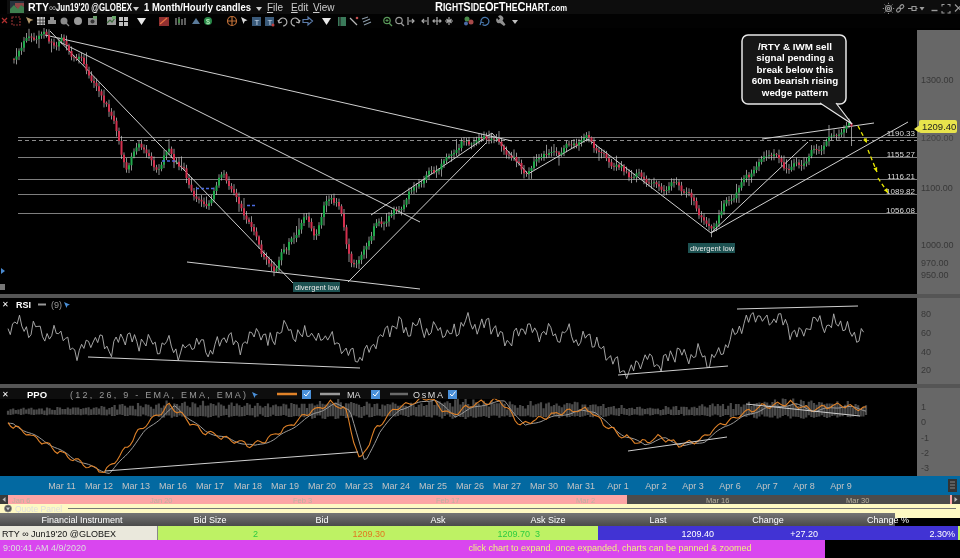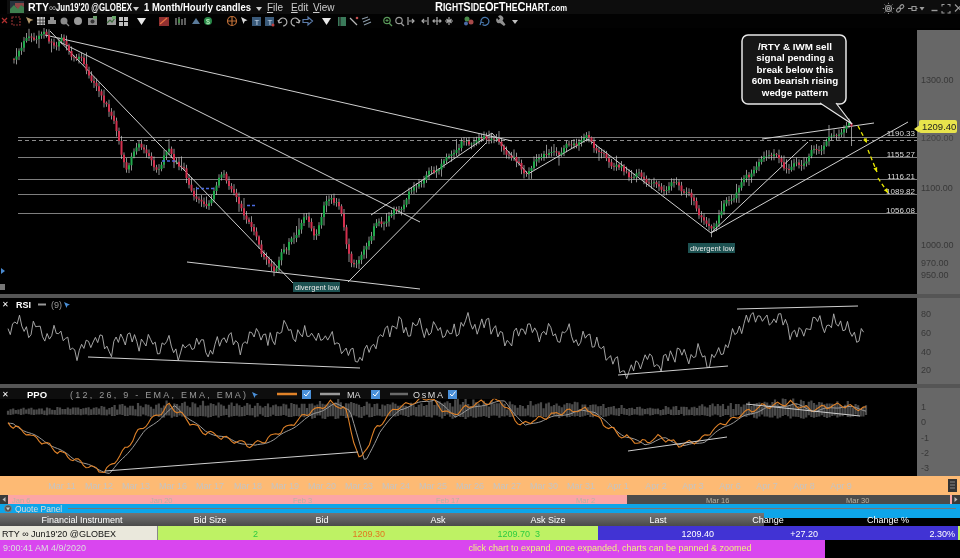--- a/index.html
+++ b/index.html
@@ -229,21 +229,21 @@
       <text x="413" y="10" fill="#ddd" font-size="9" textLength="30" lengthAdjust="spacing">OsMA</text>
       <rect x="448" y="2" width="9" height="9" fill="#4a90d9"></rect>
       <path d="M450 6 l2 2 3.5 -4.5" stroke="#fff" fill="none"></path>
       <text x="921" y="22" fill="#383838" font-size="9">1</text>
       <text x="921" y="37" fill="#383838" font-size="9">0</text>
       <text x="921" y="53" fill="#383838" font-size="9">-1</text>
       <text x="921" y="68" fill="#383838" font-size="9">-2</text>
       <text x="921" y="83" fill="#383838" font-size="9">-3</text>
     </svg>
   </div>
-<div class="abs" style="left:0;top:476px;width:960px;height:35px;background:#fdba74">
+<div class="abs" style="left:0;top:476px;width:960px;height:35px;background:#0369a1">
     <svg class="abs" style="left:0;top:0" width="960" height="19">
       <text x="62" y="13" fill="#c4c4c4" font-size="9" text-anchor="middle">Mar 11</text>
       <text x="99" y="13" fill="#c4c4c4" font-size="9" text-anchor="middle">Mar 12</text>
       <text x="136" y="13" fill="#c4c4c4" font-size="9" text-anchor="middle">Mar 13</text>
       <text x="173" y="13" fill="#c4c4c4" font-size="9" text-anchor="middle">Mar 16</text>
       <text x="210" y="13" fill="#c4c4c4" font-size="9" text-anchor="middle">Mar 17</text>
       <text x="248" y="13" fill="#c4c4c4" font-size="9" text-anchor="middle">Mar 18</text>
       <text x="285" y="13" fill="#c4c4c4" font-size="9" text-anchor="middle">Mar 19</text>
       <text x="322" y="13" fill="#c4c4c4" font-size="9" text-anchor="middle">Mar 20</text>
       <text x="359" y="13" fill="#c4c4c4" font-size="9" text-anchor="middle">Mar 23</text>
@@ -273,29 +273,29 @@
       <path d="M954.5 2 l3 2.5 -3 2.5 z" fill="#bbb"></path>
       <text x="12" y="7.5" fill="#b8b2a0" font-size="7.5" font-family="Liberation Serif,serif">Jan 6</text>
       <text x="150" y="7.5" fill="#b8b2a0" font-size="7.5" font-family="Liberation Serif,serif">Jan 20</text>
       <text x="293" y="7.5" fill="#b8b2a0" font-size="7.5" font-family="Liberation Serif,serif">Feb 3</text>
       <text x="436" y="7.5" fill="#b8b2a0" font-size="7.5" font-family="Liberation Serif,serif">Feb 17</text>
       <text x="576" y="7.5" fill="#b8b2a0" font-size="7.5" font-family="Liberation Serif,serif">Mar 2</text>
       <text x="706" y="7.5" fill="#b8b2a0" font-size="7.5" font-family="Liberation Serif,serif">Mar 16</text>
       <text x="846" y="7.5" fill="#b8b2a0" font-size="7.5" font-family="Liberation Serif,serif">Mar 30</text>
     </svg>
   </div>
-<div class="abs" style="left:0;top:504px;width:960px;height:14px;background:#0ea5e9">
+<div class="abs" style="left:0;top:504px;width:960px;height:14px;background:#fef9c3">
     <svg class="abs" style="left:0;top:0" width="960" height="9">
       <circle cx="8" cy="4.5" r="3.5" fill="#555" stroke="#888" stroke-width="0.7"></circle>
       <path d="M6 3.5 l4 0 -2 3 z" fill="#ccc"></path>
       <text x="15" y="7.5" fill="#ddd" font-size="8.5">Quote Panel</text>
       <line x1="68" y1="4.5" x2="956" y2="4.5" stroke="#777" stroke-width="1"></line>
     </svg>
   </div>
-<div class="abs" style="left:0;top:513px;width:764px;height:13px;background:linear-gradient(#757575,#4a4a4a)">
+<div class="abs" style="left:0;top:513px;width:895px;height:13px;background:linear-gradient(#757575,#4a4a4a)">
     <svg class="abs" style="left:0;top:0" width="960" height="13">
       <text x="82" y="10" fill="#fff" font-size="9" text-anchor="middle">Financial Instrument</text>
       <text x="210" y="10" fill="#fff" font-size="9" text-anchor="middle">Bid Size</text>
       <text x="322" y="10" fill="#fff" font-size="9" text-anchor="middle">Bid</text>
       <text x="438" y="10" fill="#fff" font-size="9" text-anchor="middle">Ask</text>
       <text x="548" y="10" fill="#fff" font-size="9" text-anchor="middle">Ask Size</text>
       <text x="658" y="10" fill="#fff" font-size="9" text-anchor="middle">Last</text>
       <text x="768" y="10" fill="#fff" font-size="9" text-anchor="middle">Change</text>
       <text x="888" y="10" fill="#fff" font-size="9" text-anchor="middle">Change %</text>
     </svg>

